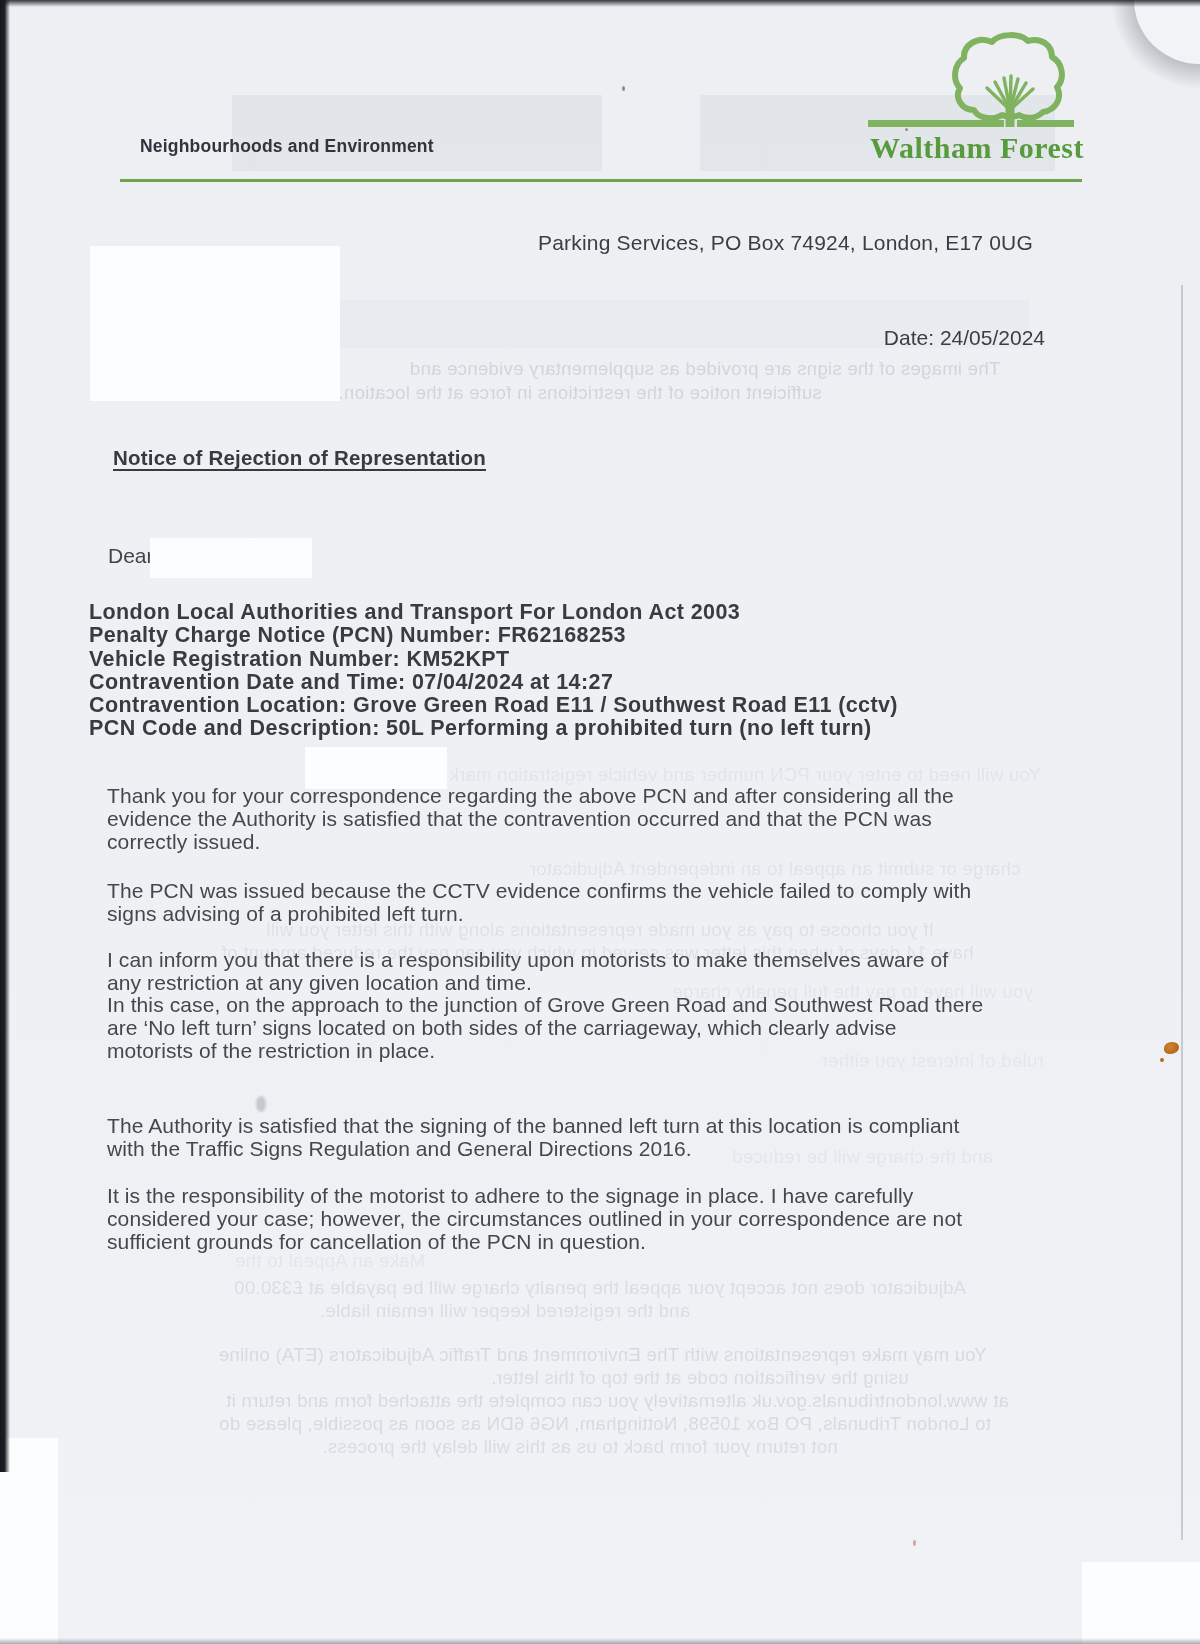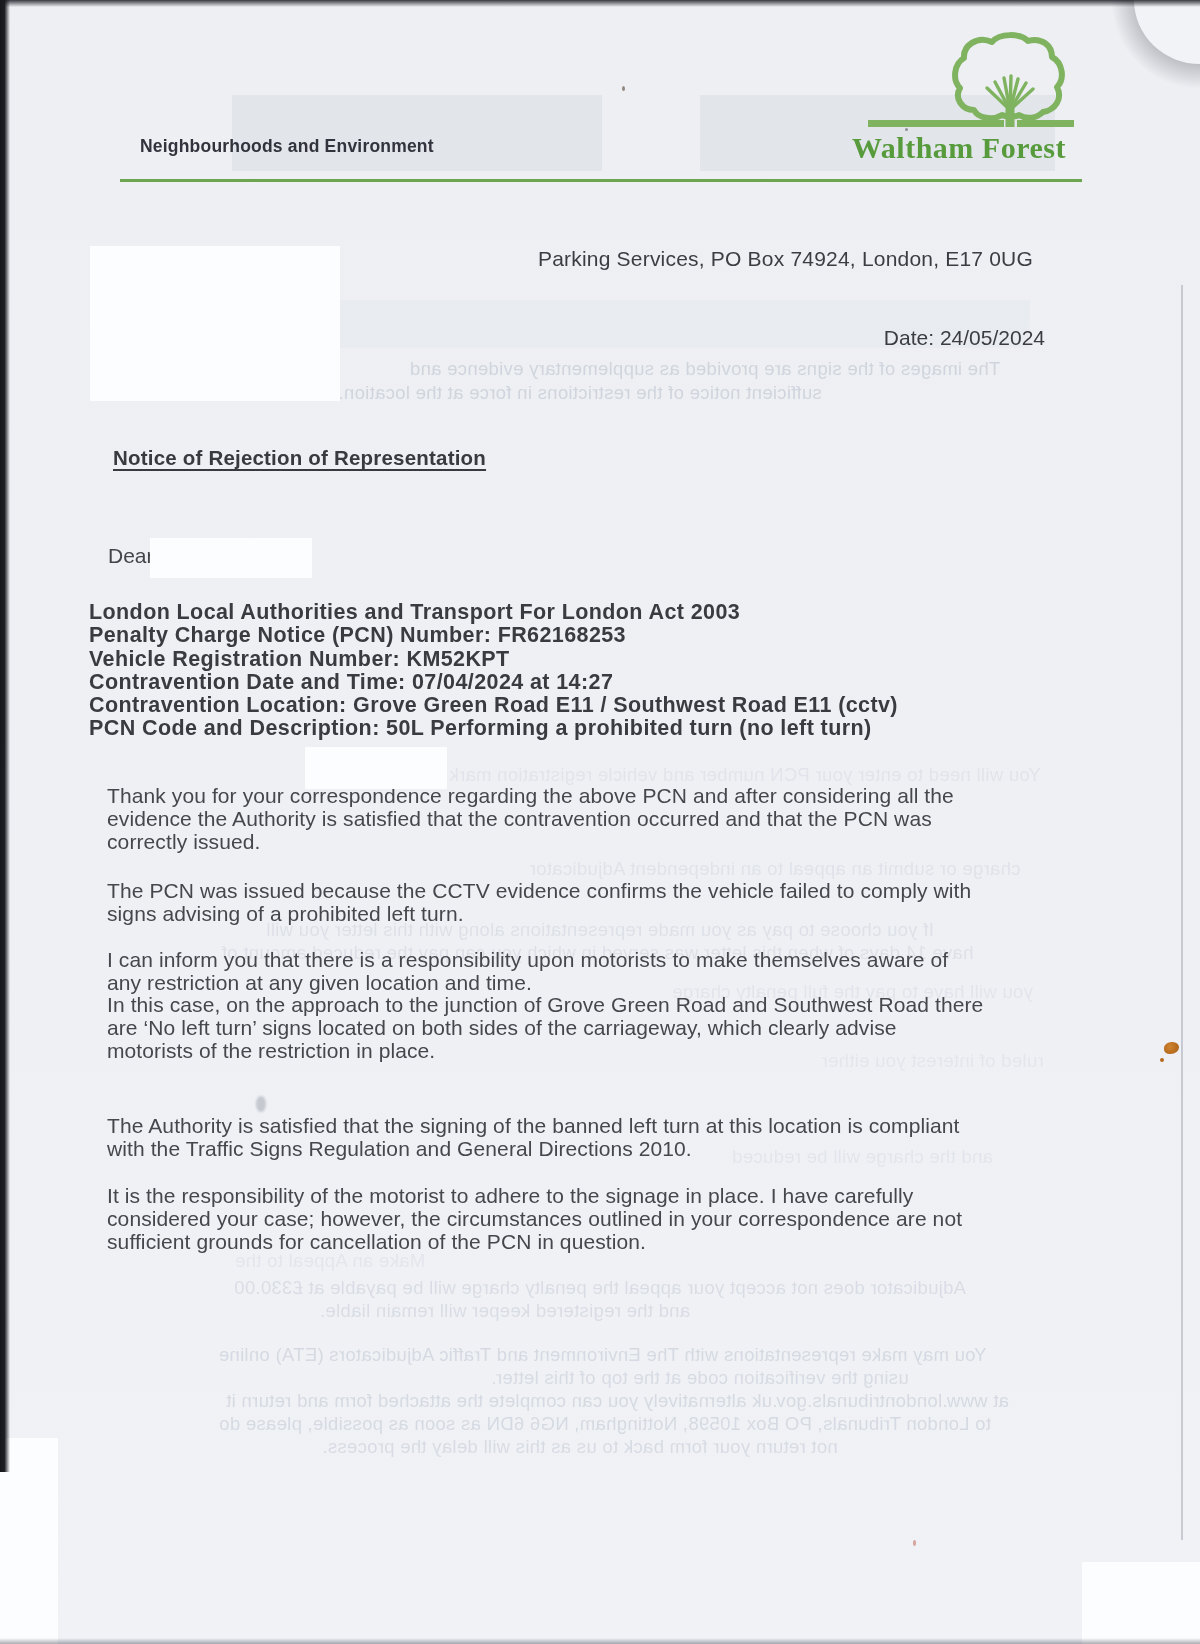--- a/index.html
+++ b/index.html
@@ -29,26 +29,26 @@
                 background:radial-gradient(circle at 100% 0%, #272a32 0%, rgba(39,42,50,0.75) 26%, rgba(39,42,50,0.25) 44%, rgba(39,42,50,0) 62%); }
   .corner-tr-curl { position:absolute; right:0; top:0; width:66px; height:64px;
                 background:#f2f3f7; border-bottom-left-radius:100% 100%; }
   .edge-right-line { position:absolute; left:1181px; top:285px; width:2px; height:1255px;
                 background:rgba(150,156,170,0.45); }
 
   
   .dept { left:140px; top:136px; font-size:17.5px; font-weight:bold; color:#32333d; letter-spacing:.2px; }
   .rule { left:120px; top:179px; width:962px; height:3px; background:#6ca450; }
   .logo-tree { left:860px; top:30px; width:222px; height:102px; }
-  .logo-name { left:852px; top:131px; width:232px; text-align:left;
+  .logo-name { left:852px; top:131px; width:232px; text-align:right;
                font-family:"Liberation Serif", serif; font-weight:bold; font-size:30px;
                color:#579b3c; letter-spacing:.5px; }
 
   
-  .sender { left:0; top:231px; width:1033px; text-align:right; font-size:21px; color:#3c3d43; letter-spacing:.2px;margin-top:16px; }
+  .sender { left:0; top:231px; width:1033px; text-align:right; font-size:21px; color:#3c3d43; letter-spacing:.2px; }
   .date   { left:12px; top:326px; width:1033px; text-align:right; font-size:21px; color:#3c3d43; }
   .title  { left:113px; top:446px; width:925px; text-align:left; font-size:20.5px; font-weight:bold;
             color:#393a40; text-decoration:underline; text-underline-offset:4px; letter-spacing:.2px; }
   .dear   { left:108px; top:544px; font-size:21px; color:#43444a; }
   .details { left:89px; top:601px; width:1060px; font-size:21.5px; font-weight:bold; color:#3a3b41;
              line-height:23.3px; letter-spacing:.4px; }
   .para { left:107px; width:1060px; font-size:21px; line-height:23.2px; color:#46474d;
           letter-spacing:.1px; white-space:pre-line; }
   .p1 { top:784px; } .p2 { top:879px; } .p3 { top:948px; }
   .p4 { top:993px; } .p5 { top:1114px; } .p6 { top:1184px; }
@@ -163,21 +163,21 @@
 evidence the Authority is satisfied that the contravention occurred and that the PCN was
 correctly issued.</div>
   <div class="abs para p3">I can inform you that there is a responsibility upon motorists to make themselves aware of
 any restriction at any given location and time.</div>
   <div class="abs para p2">The PCN was issued because the CCTV evidence confirms the vehicle failed to comply with
 signs advising of a prohibited left turn.</div>
   <div class="abs para p4">In this case, on the approach to the junction of Grove Green Road and Southwest Road there
 are ‘No left turn’ signs located on both sides of the carriageway, which clearly advise
 motorists of the restriction in place.</div>
   <div class="abs para p5">The Authority is satisfied that the signing of the banned left turn at this location is compliant
-with the Traffic Signs Regulation and General Directions 2010.</div>
+with the Traffic Signs Regulation and General Directions 2016.</div>
   <div class="abs para p6">It is the responsibility of the motorist to adhere to the signage in place. I have carefully
 considered your case; however, the circumstances outlined in your correspondence are not
 sufficient grounds for cancellation of the PCN in question.</div>
 
   <div class="redact r-address"></div>
   <div class="redact r-name"></div>
   <div class="redact r-code"></div>
   <div class="redact r-bl"></div>
   <div class="redact r-br"></div>
 

